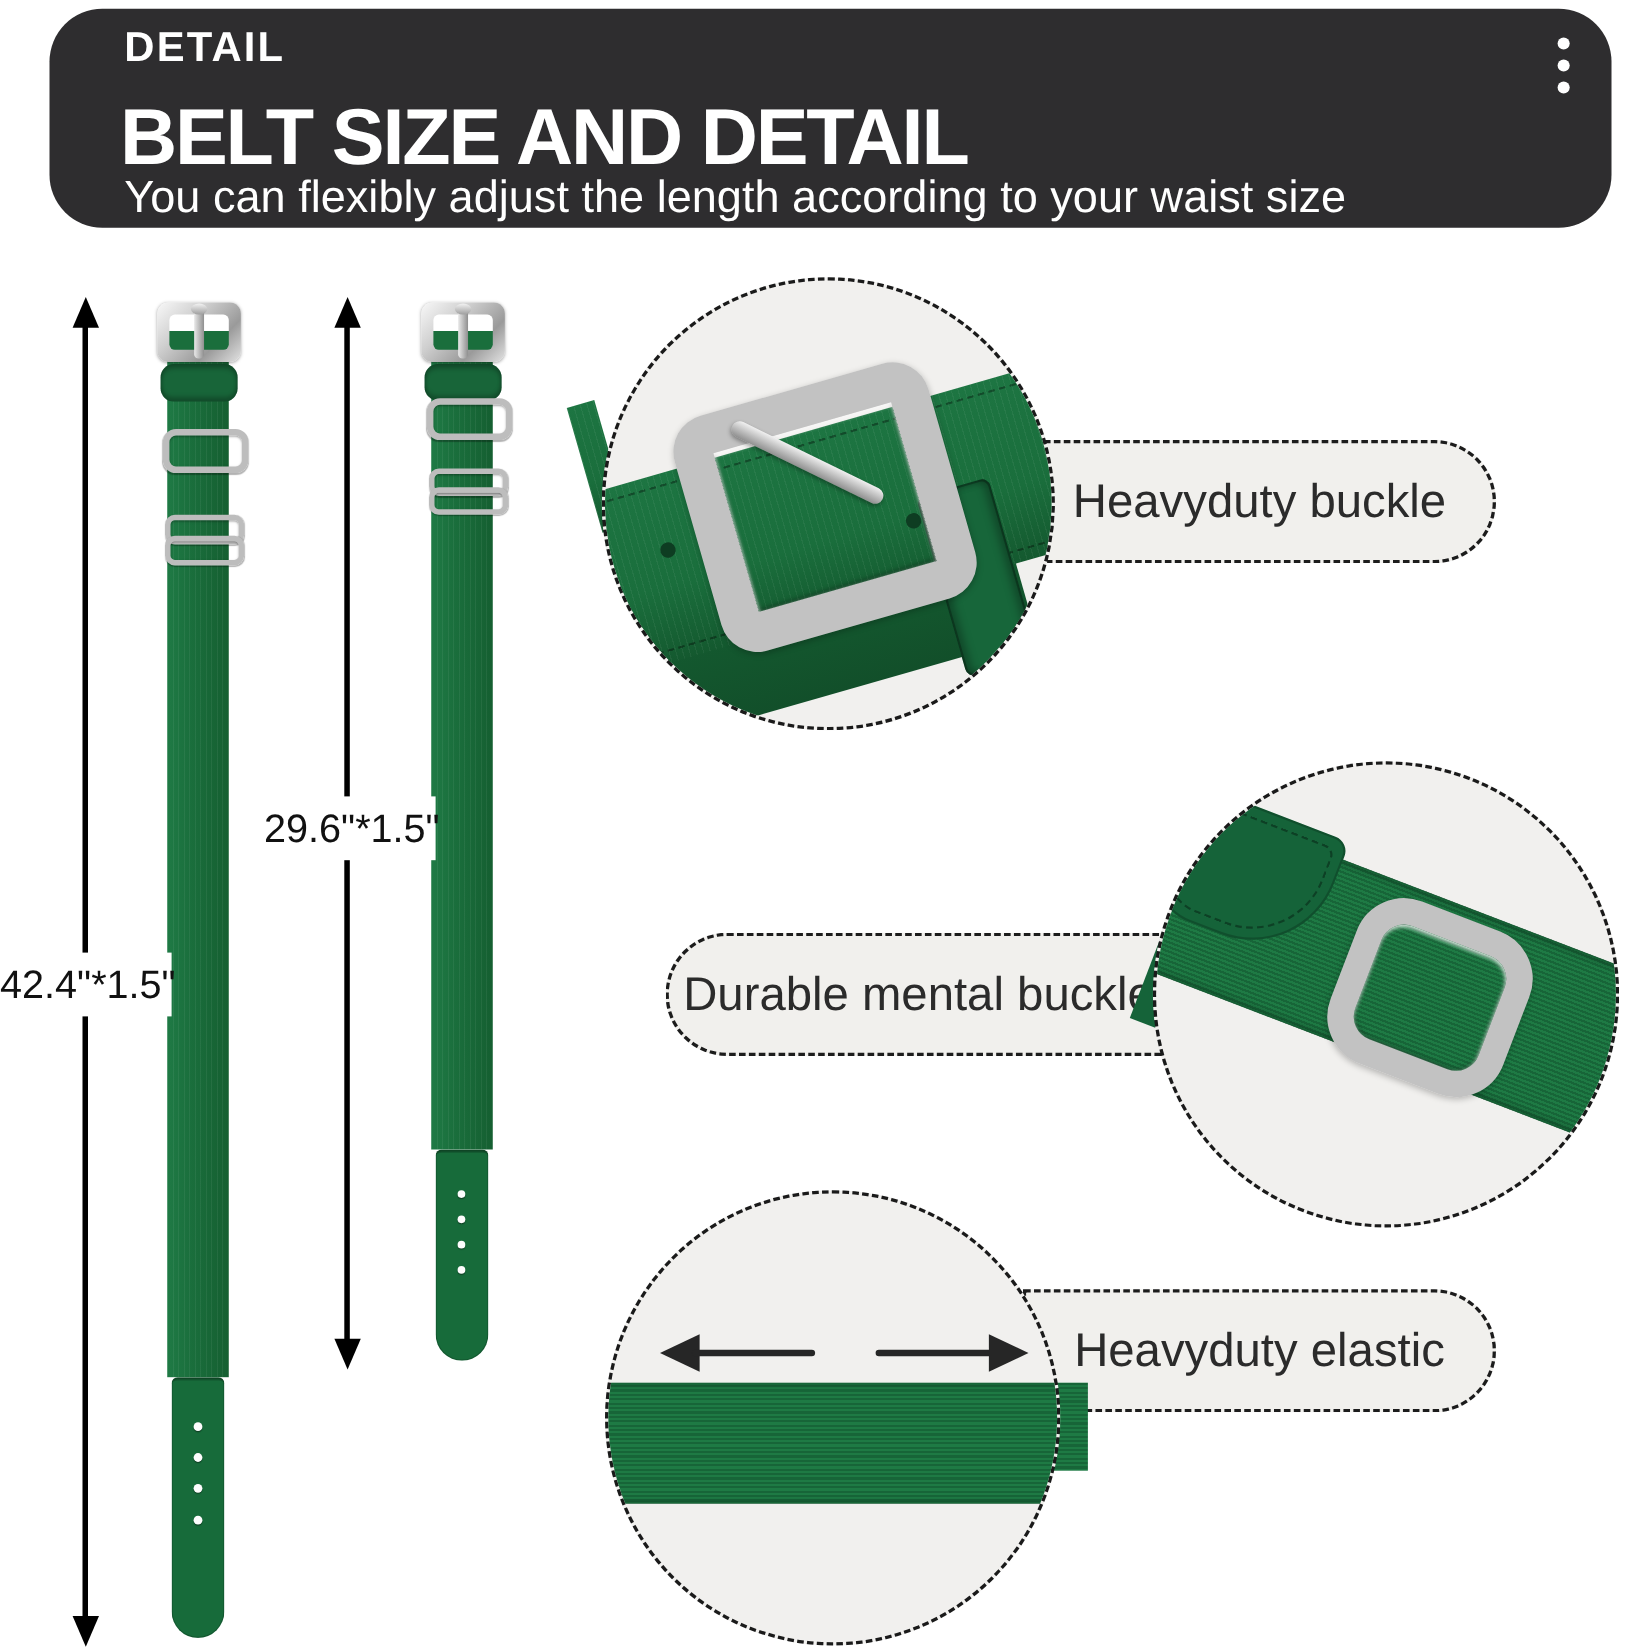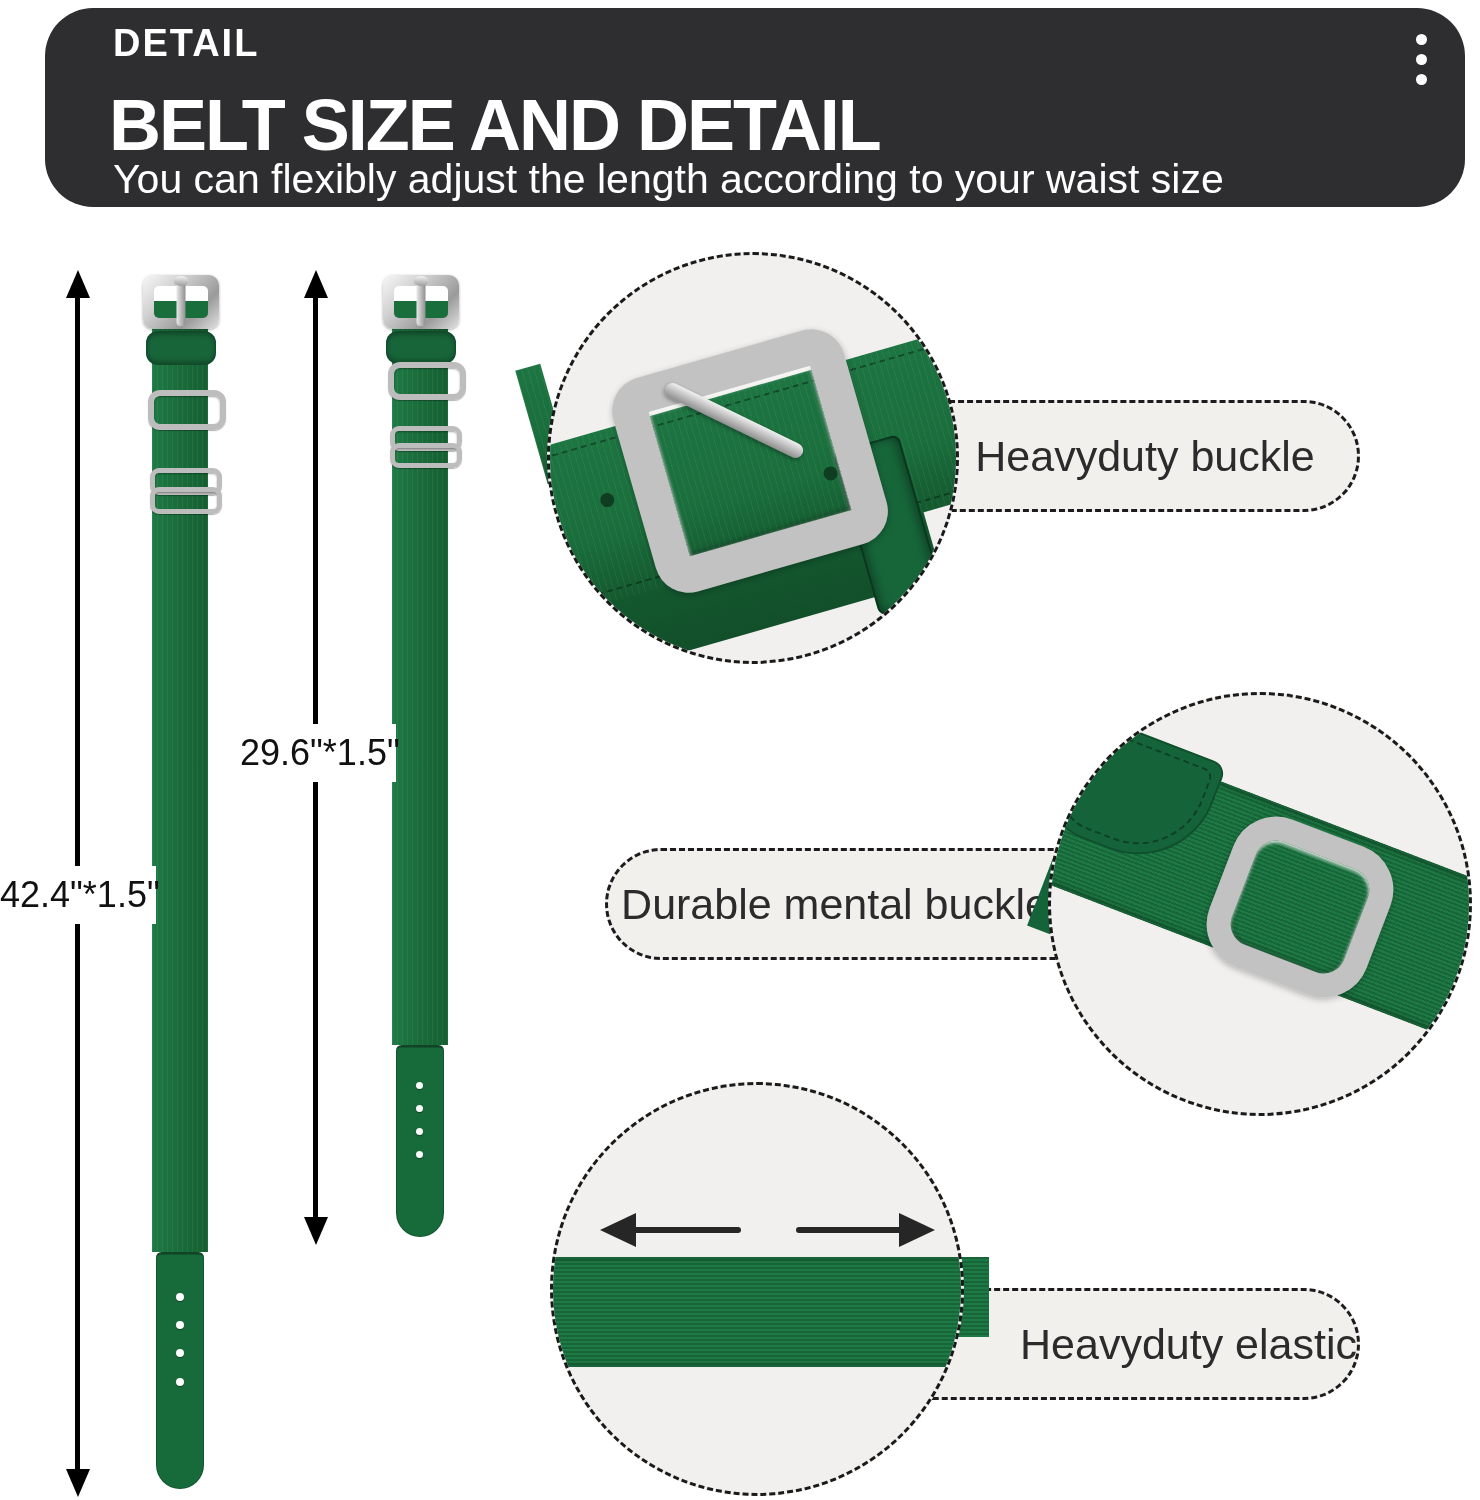--- a/index.html
+++ b/index.html
@@ -163,21 +163,21 @@
       <span class="hole" style="left:20px;top:104px;width:7px;height:7px;"></span>
     </div>
   </div>
 
   <div class="pill right-round" style="left:930px;top:400px;width:430px;">
     <span>Heavyduty buckle</span>
   </div>
   <div class="pill left-round" style="left:605px;top:848px;width:460px;">
     <span>Durable mental buckle</span>
   </div>
-  <div class="pill right-round" style="left:930px;top:1288px;width:430px;justify-content:flex-end;">
+  <div class="pill right-round" style="left:930px;top:1172px;width:430px;">
     <span>Heavyduty elastic</span>
   </div>
 
   <div class="patch c-belt" style="left:531px;top:365px;width:26px;height:118px;transform:rotate(-16deg);"></div>
   <div class="patch" style="left:1042px;top:845px;width:26px;height:88px;background:#156339;transform:rotate(21deg);"></div>
   <div class="patch ribbed" style="left:955px;top:1257px;width:34px;height:80px;"></div>
 
   <div class="circle" style="left:547px;top:252px;width:412px;height:412px;">
 
     <div class="c-belt" style="left:-50px;top:235px;width:430px;height:150px;transform:rotate(-16deg);background-image:linear-gradient(#156234,#124f2a);"></div>

